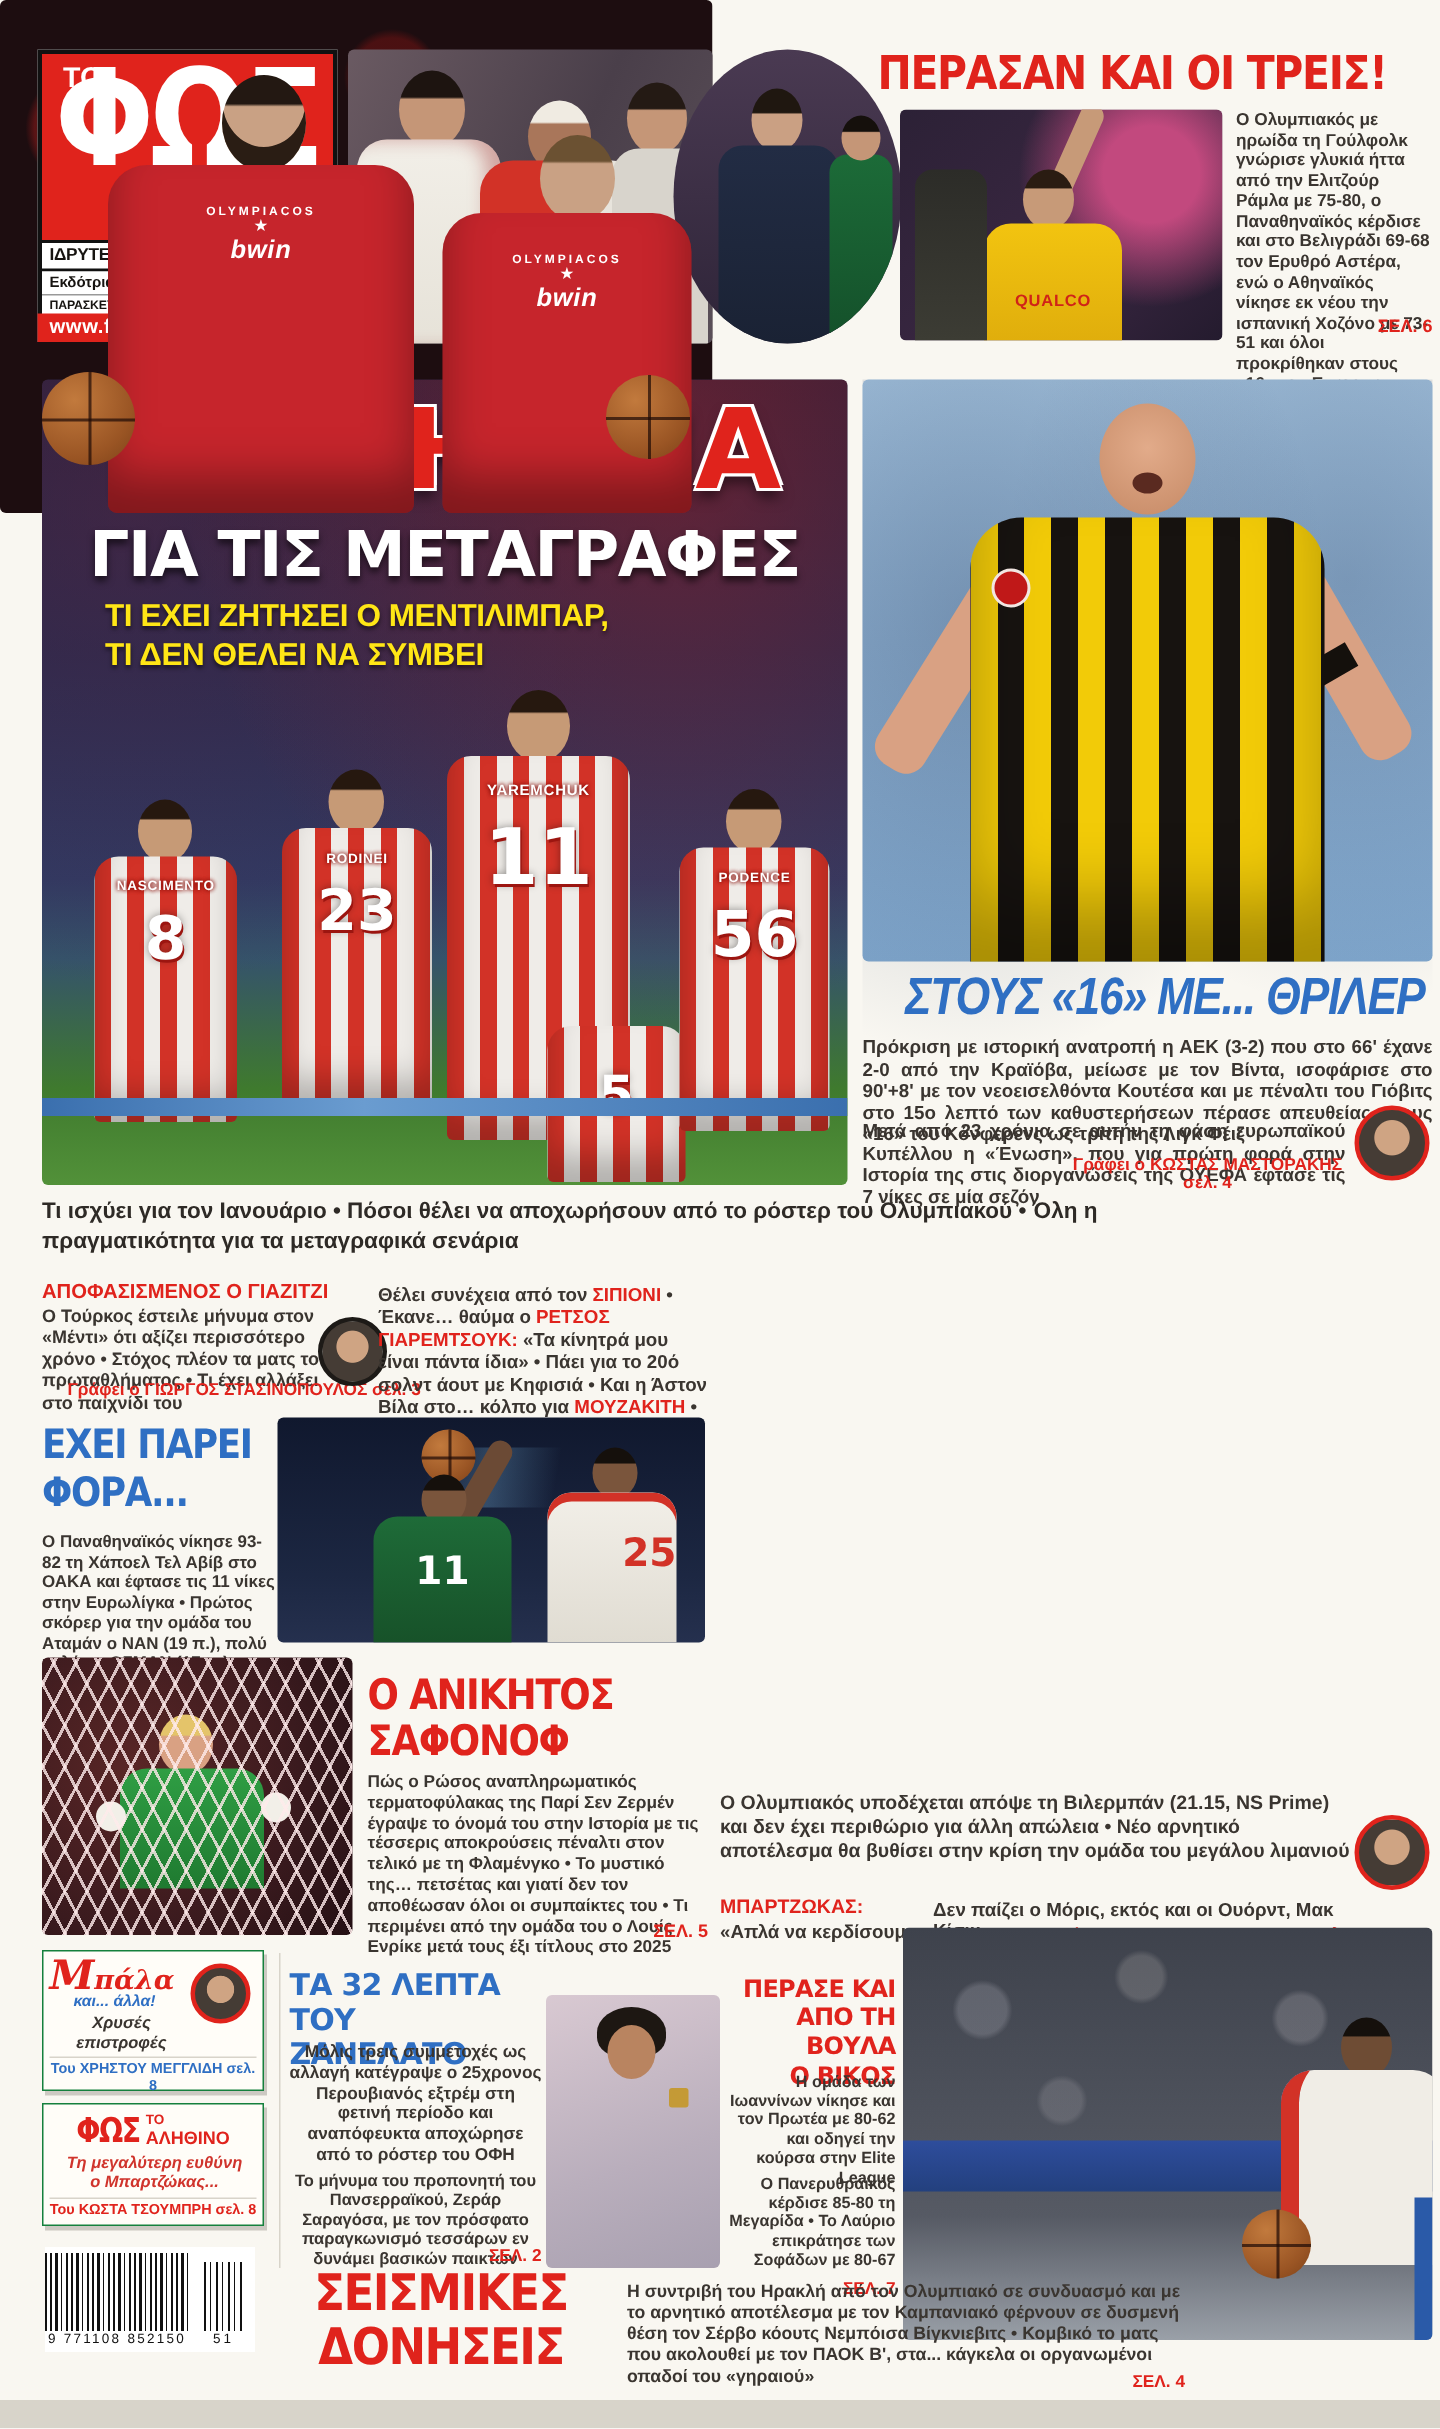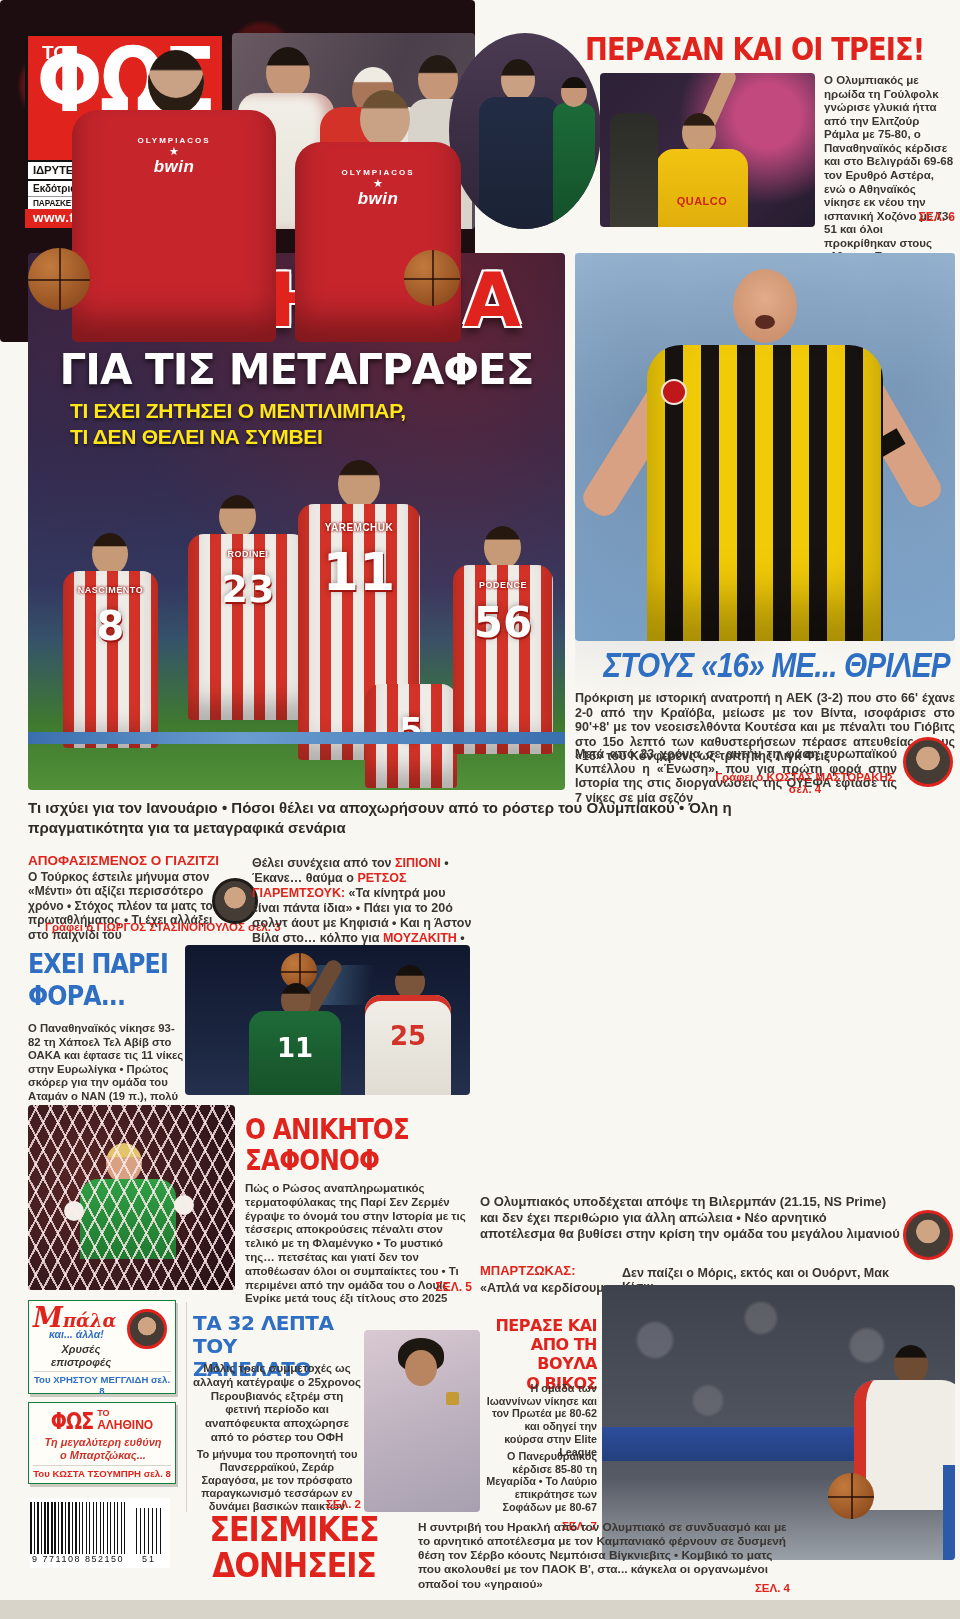--- a/index.html
+++ b/index.html
@@ -125,21 +125,21 @@
     <div id="hl-main2">ΓΙΑ ΤΙΣ ΜΕΤΑΓΡΑΦΕΣ</div>
     <div class="sub-yellow" style="top:146px">ΤΙ ΕΧΕΙ ΖΗΤΗΣΕΙ Ο ΜΕΝΤΙΛΙΜΠΑΡ,</div>
     <div class="sub-yellow" style="top:172px">ΤΙ ΔΕΝ ΘΕΛΕΙ ΝΑ ΣΥΜΒΕΙ</div>
 
     <div class="oly-player" style="left:35px;bottom:42px;width:95px;height:215px">
       <div class="head skin-head" style="left:29px;top:0;width:36px;height:42px"></div>
       <div class="oly-torso" style="top:38px"></div>
       <div class="oly-name" style="top:52px">NASCIMENTO</div>
       <div class="oly-num" style="top:70px;font-size:40px">8</div>
     </div>
-    <div class="oly-player" style="left:160px;bottom:70px;width:120px;height:225px">
+    <div class="oly-player" style="left:160px;bottom:52px;width:100px;height:225px">
       <div class="head skin-head" style="left:31px;top:0;width:37px;height:43px"></div>
       <div class="oly-torso" style="top:39px"></div>
       <div class="oly-name" style="top:54px">RODINEI</div>
       <div class="oly-num" style="top:72px;font-size:38px">23</div>
     </div>
     <div class="oly-player" style="left:270px;bottom:30px;width:122px;height:300px">
       <div class="head skin-head" style="left:40px;top:0;width:42px;height:48px"></div>
       <div class="oly-torso" style="top:44px"></div>
       <div class="oly-name" style="top:62px;font-size:10px">YAREMCHUK</div>
       <div class="oly-num" style="top:82px;font-size:52px">11</div>
@@ -187,21 +187,21 @@
   </div>
   <div class="abs jtxt" style="left:28px;top:1022px;width:158px;font-size:11.3px;line-height:1.2;text-align:left">Ο Παναθηναϊκός νίκησε 93-82 τη Χάποελ Τελ Αβίβ στο ΟΑΚΑ και έφτασε τις 11 νίκες στην Ευρωλίγκα • Πρώτος σκόρερ για την ομάδα του Αταμάν ο ΝΑΝ (19 π.), πολύ καλός ο ΟΣΜΑΝ (17 π.), καταλυτική η παρουσία του ΓΚΡΑΝΤ (9 π., 6 ασ.)</div>
   <div class="abs byline" style="left:28px;top:1130px;width:158px;font-size:11px;text-align:center">Γράφει ο ΑΝΔΡΕΑΣ ΧΑΝΙΑΣ σελ. 6</div>
   <div class="photo" style="left:185px;top:945px;width:285px;height:150px;background:linear-gradient(#10182e,#1c2742 70%,#25304e)">
     <div class="abs" style="left:0;top:20px;width:100%;height:40px;background:linear-gradient(100deg,transparent 35%,rgba(120,180,220,.3) 50%,transparent 65%)"></div>
     <div class="bball" style="left:96px;top:8px;width:36px;height:36px"></div>
     <div class="abs" style="left:128px;top:12px;width:16px;height:66px;background:#6b4a35;border-radius:8px;transform:rotate(30deg)"></div>
     <div class="head" style="left:96px;top:38px;width:30px;height:34px;background:linear-gradient(#15100c 30%,#7a553c 33%)"></div>
     <div class="abs" style="left:64px;top:66px;width:92px;height:84px;border-radius:16px 16px 0 0;background:linear-gradient(#1e6b38,#175229);color:#fff;font-weight:900;font-family:'DejaVu Sans',sans-serif;font-size:26px;text-align:center;padding-top:22px">11</div>
     <div class="head" style="left:210px;top:20px;width:30px;height:34px;background:linear-gradient(#15100c 30%,#7a553c 33%)"></div>
-    <div class="abs" style="left:180px;top:50px;width:86px;height:100px;border-radius:16px 16px 0 0;background:linear-gradient(#f2efe8,#e0dcd2);box-shadow:inset 0 6px 0 #d23227;color:#d23227;font-weight:900;font-family:'DejaVu Sans',sans-serif;font-size:26px;text-align:center;padding-top:26px">25</div>
+    <div class="abs" style="left:180px;top:50px;width:86px;height:100px;border-radius:16px 16px 0 0;background:linear-gradient(#f2efe8,#e0dcd2);box-shadow:inset 0 6px 0 #d23227;color:#d23227;font-weight:900;font-family:'DejaVu Sans',sans-serif;font-size:26px;text-align:right;padding-top:26px">25</div>
   </div>
 
   <div class="photo" style="left:28px;top:1105px;width:207px;height:185px;background:radial-gradient(circle at 30% 40%,#5a2626,#3a1a1e 60%,#241014)">
     <div class="head" style="left:78px;top:38px;width:36px;height:40px;background:linear-gradient(#e4c46a 34%,#d9a183 37%)"></div>
     <div class="abs" style="left:52px;top:74px;width:96px;height:80px;border-radius:18px 18px 0 0;background:linear-gradient(#2f9e44,#1f7a30)"></div>
     <div class="abs" style="left:36px;top:96px;width:20px;height:20px;border-radius:50%;background:#f2efe8"></div>
     <div class="abs" style="left:146px;top:90px;width:20px;height:20px;border-radius:50%;background:#f2efe8"></div>
     <div class="net"></div>
   </div>
   <div class="abs hl-red condL" style="left:245px;top:1114px;font-size:28px;line-height:1.12">

